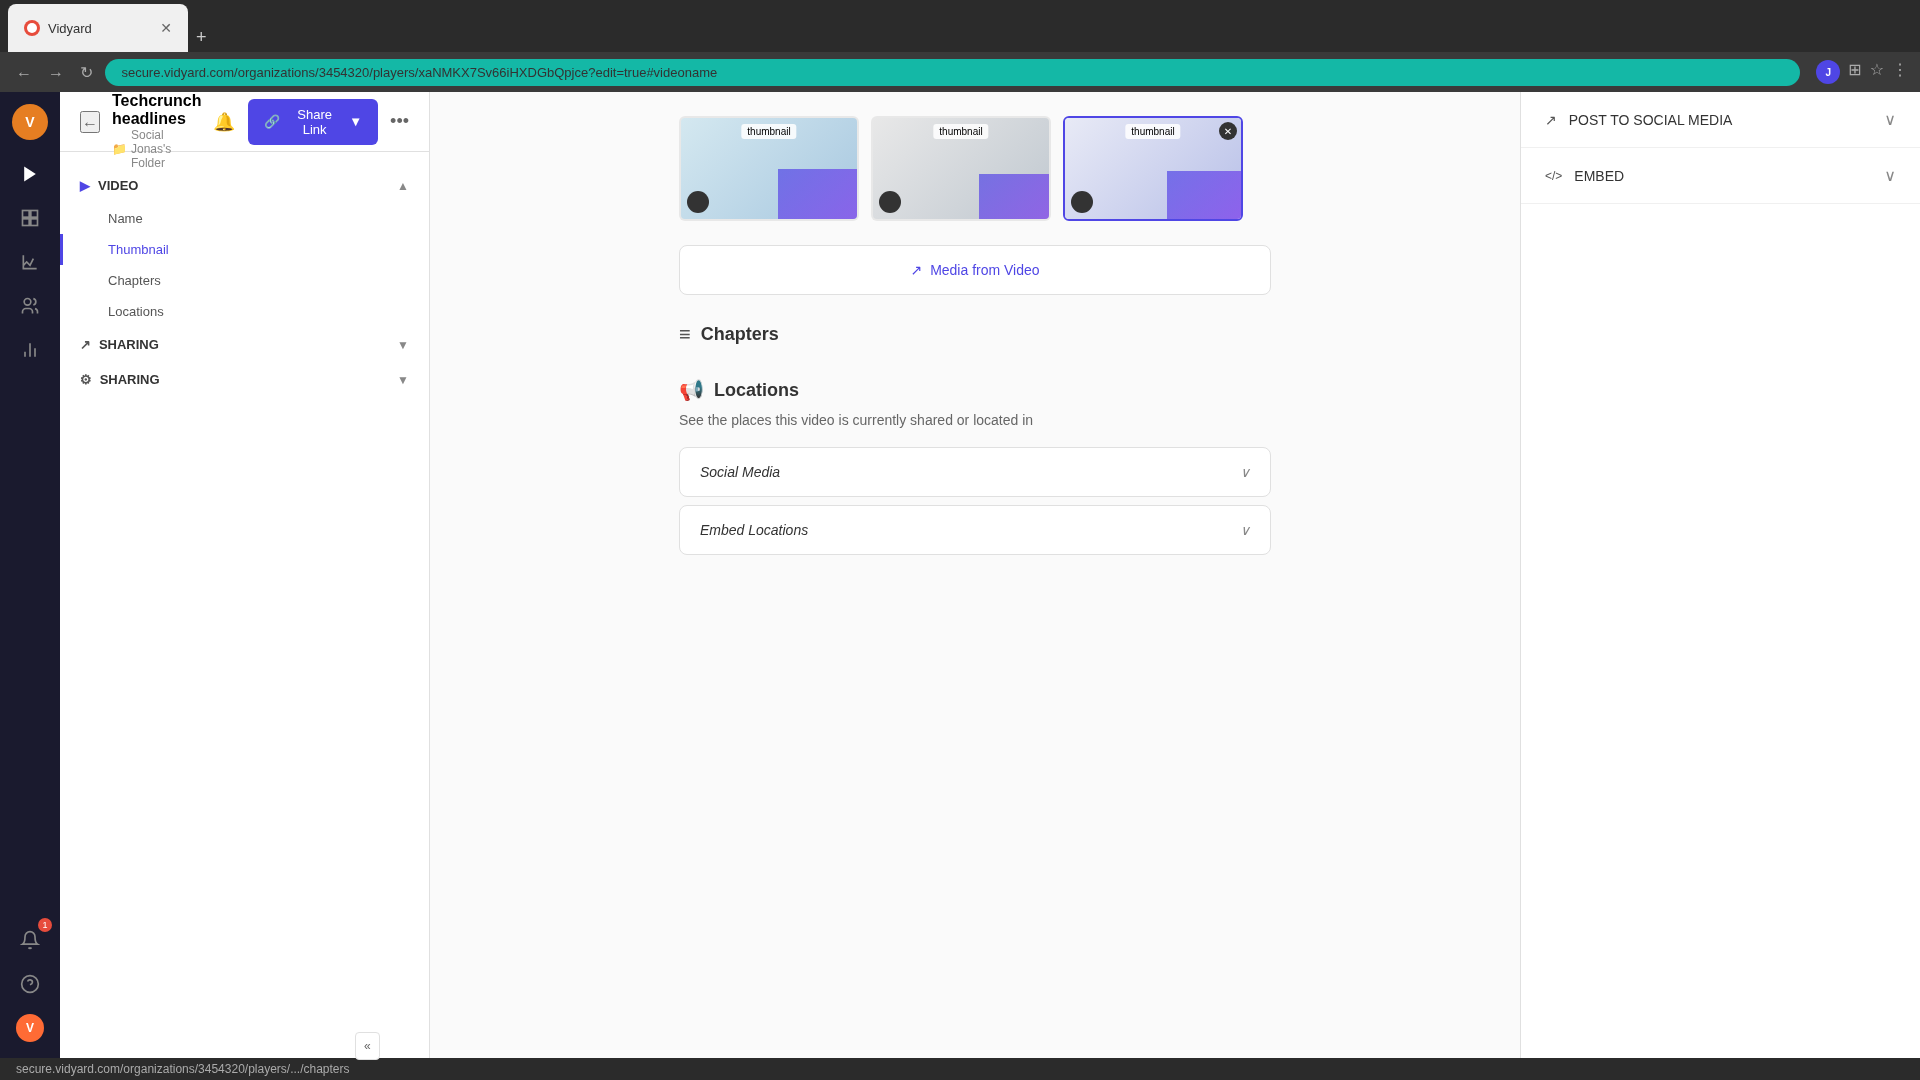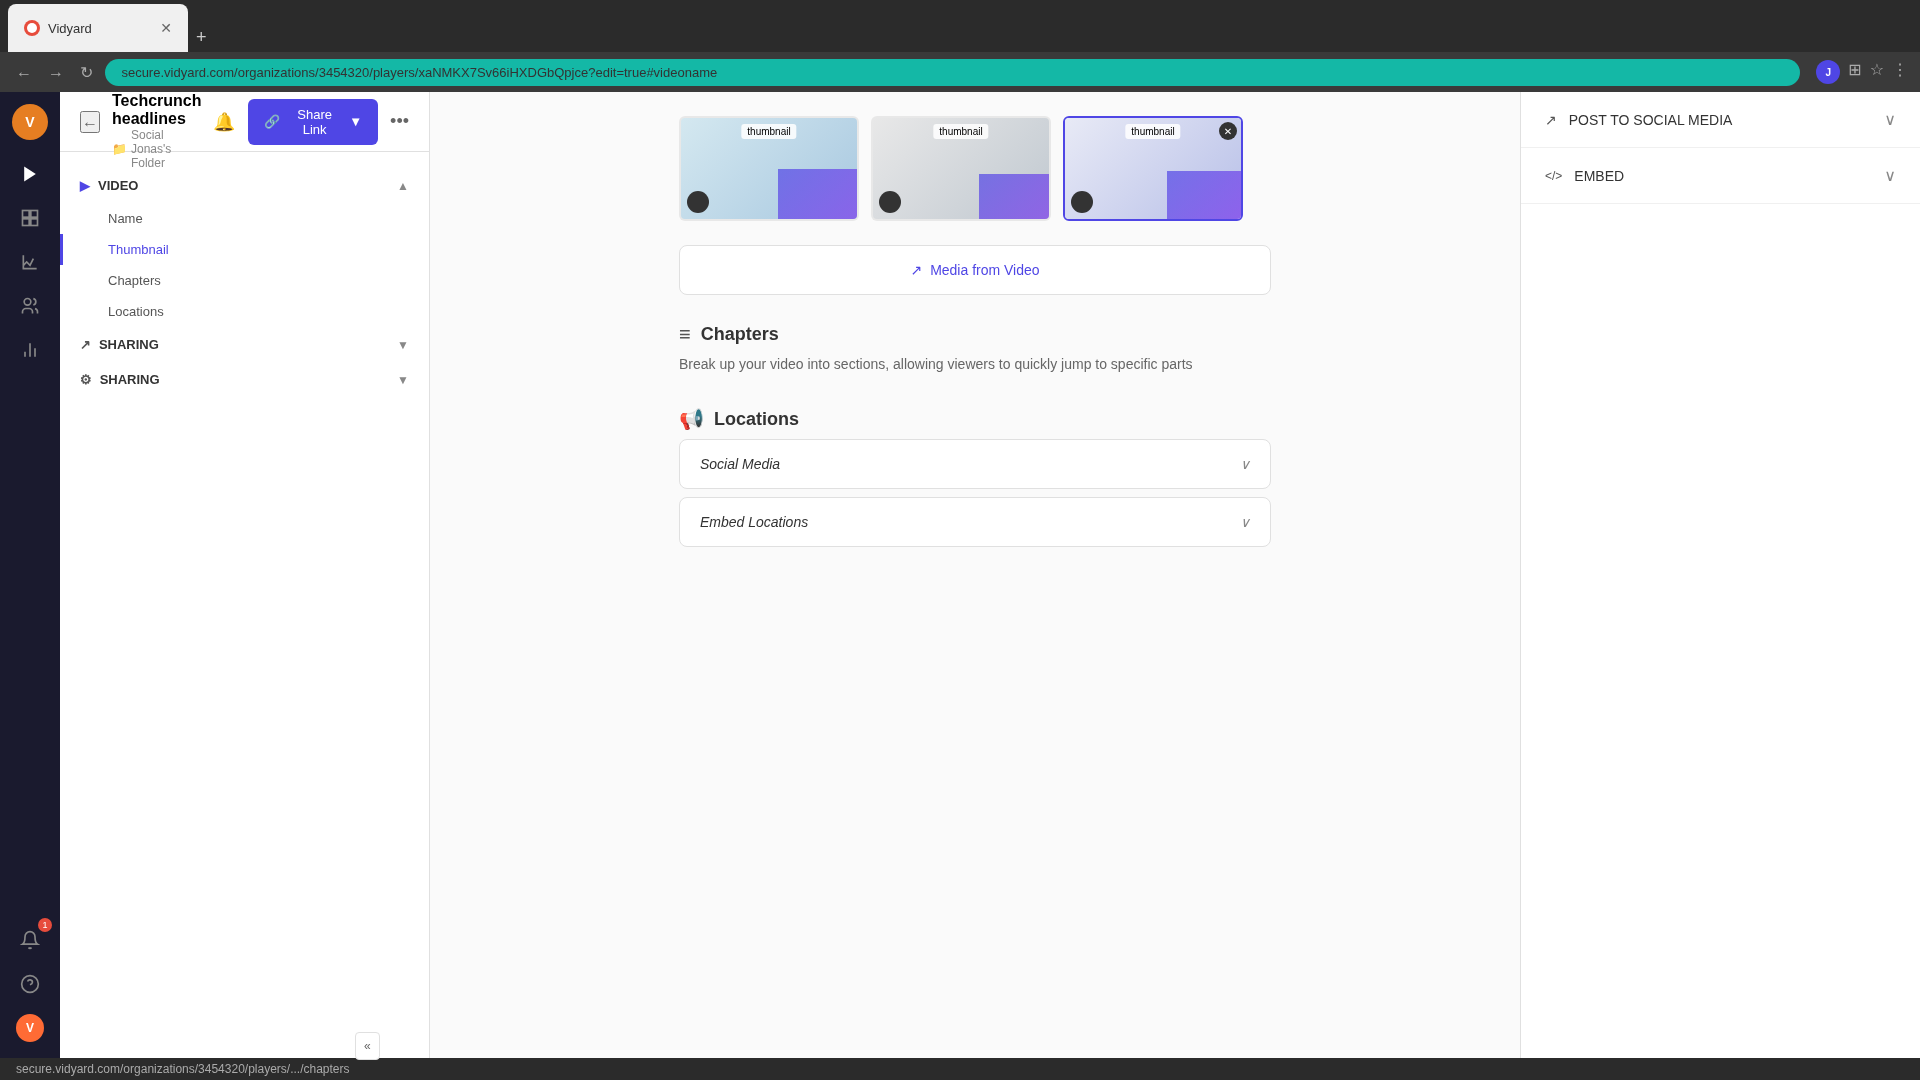--- a/index.html
+++ b/index.html
@@ -270,28 +270,28 @@
           <span>↗</span>
           <span>Media from Video</span>
         </a>
       </div>
 
       <div class="section-block">
         <div class="section-title">
           <span style="font-size:20px;color:#555;">≡</span>
           <h2>Chapters</h2>
         </div>
-        <p class="section-desc">Break up your video into sections, allowing viewers to quickly jump to specific parts</p>
       </div>
 
       <div class="locations-section">
         <div class="section-title">
           <span style="font-size:20px;color:#555;">📢</span>
           <h2>Locations</h2>
         </div>
+        <p class="section-desc">See the places this video is currently shared or located in</p>
 
         <div class="location-accordion">
           <div class="location-accordion-header">
             <span>Social Media</span>
             <span style="color:#888;">∨</span>
           </div>
         </div>
 
         <div class="location-accordion">
           <div class="location-accordion-header">

